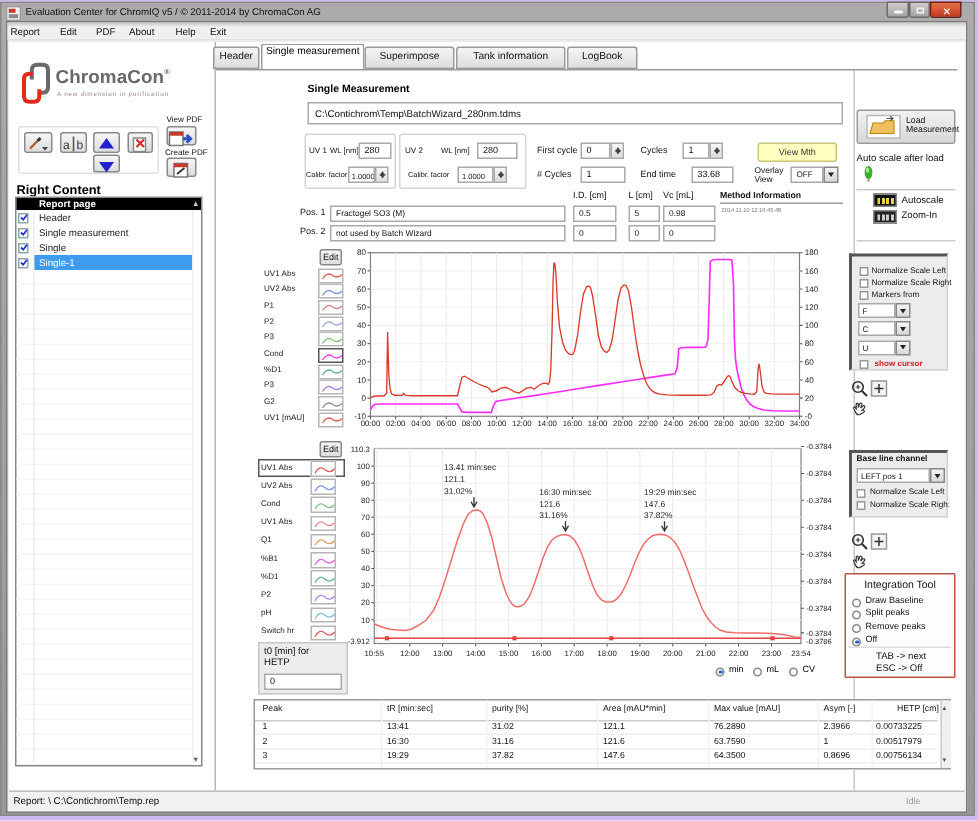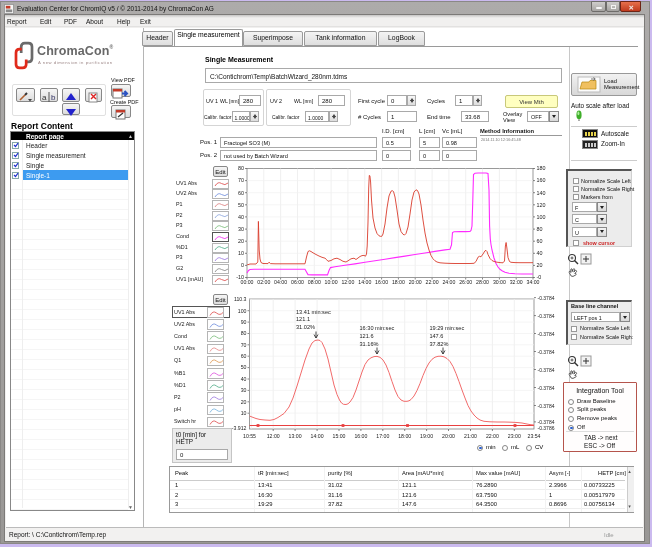--- a/index.html
+++ b/index.html
@@ -84,21 +84,21 @@
             <rect x="1" y="1" width="9" height="9" fill="#fff" stroke="#777"></rect>
             <rect x="1" y="1" width="9" height="2.5" fill="#c23b2a"></rect>
             <path d="M10 5.5 l5 0 m-2.5 -2.5 l2.5 2.5 l-2.5 2.5" stroke="#2a52c2" stroke-width="2" fill="none"></path>
           </svg></div>
 <div class="abs" style="left:104px;top:71px;;font-size:5.4px;color:#111">Create PDF</div>
 <div class="btn" style="left:105px;top:77px;width:20px;height:13px;"><svg width="18" height="11" viewBox="0 0 18 11">
             <rect x="4" y="1" width="9" height="9" fill="#fff" stroke="#777"></rect>
             <rect x="4" y="1" width="9" height="2.5" fill="#c23b2a"></rect>
             <path d="M6 8 l5 -4" stroke="#333" stroke-width="1.2"></path>
           </svg></div>
-<div class="abs" style="left:5px;top:93px;;font-size:8.5px;font-weight:bold;color:#000">Report Content</div>
+<div class="abs" style="left:5px;top:93px;;font-size:8.5px;font-weight:bold;color:#000">Right Content</div>
 <div class="abs" style="left:4px;top:103px;width:125px;height:380px;;border:1px solid #888;background:#fff"></div>
 <div class="abs" style="left:5px;top:104px;width:123px;height:8px;;background:#000"></div>
 <div class="abs" style="left:20px;top:104.5px;;font-size:6.5px;font-weight:bold;color:#fff">Report page</div>
 <div class="abs" style="left:122px;top:105px;;font-size:5px;color:#ccc">▲</div>
 <div class="abs" style="left:6px;top:113.5px;width:7px;height:7px;;background:#fff;border:1px solid #8aa">&nbsp;</div>
 <svg class="abs" style="left:6.5px;top:114px;" width="6" height="6" viewBox="0 0 6 6">
           <path d="M1 3 L2.5 4.5 L5 1.2" stroke="#23c" stroke-width="1.2" fill="none"></path>
         </svg>
 <div class="abs" style="left:20px;top:113.5px;;font-size:6.5px;color:#222">Header</div>
 <div class="abs" style="left:6px;top:123.5px;width:7px;height:7px;;background:#fff;border:1px solid #8aa">&nbsp;</div>

